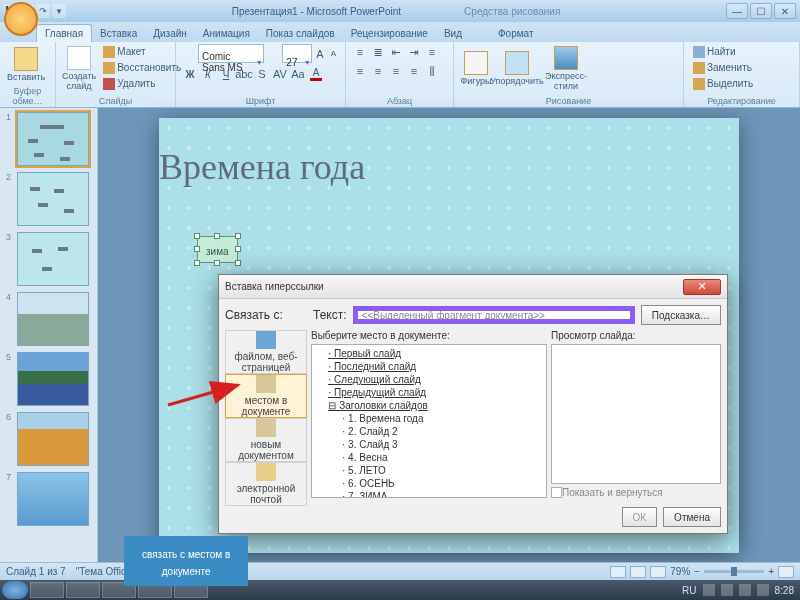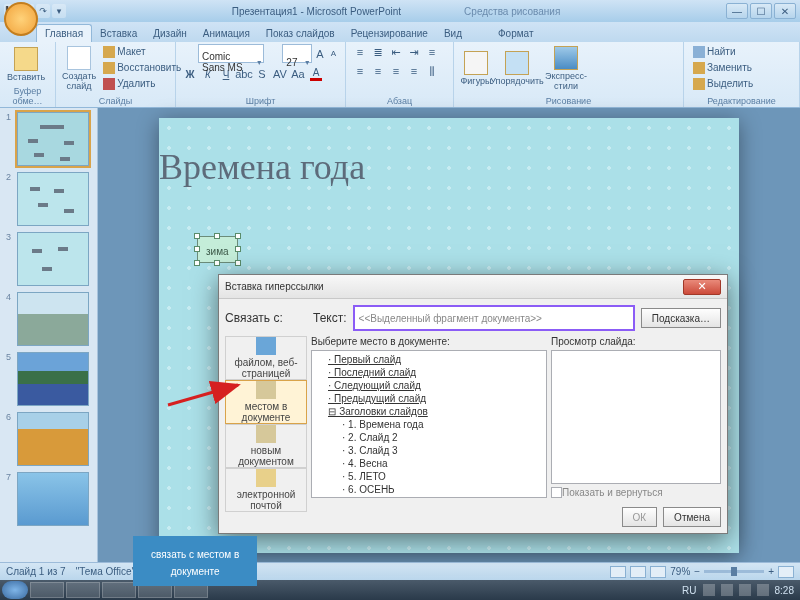--- a/index.html
+++ b/index.html
@@ -67,21 +67,21 @@
 .tray { margin-left:auto; display:flex; gap:6px; align-items:center; color:#cfe0ef; font-size:9px; padding-right:4px; }
 .tray .ic { width:12px; height:12px; background:rgba(255,255,255,.25); }
 
 
 .dialog { position:absolute; left:218px; top:274px; width:510px; height:260px; background:#f0f0f0; border:1px solid #7a7a7a; box-shadow:0 6px 24px rgba(0,0,0,.5); z-index:20; }
 .dlg-title { height:24px; background:linear-gradient(#f8f8f8,#e4e4e4); border-bottom:1px solid #c8c8c8; display:flex; align-items:center; padding:8px 6px; font-size:11px; color:#333; }
 .dlg-close { margin-left:auto; width:38px; height:16px; background:linear-gradient(#e98a7a,#cc4a3a); border:1px solid #a03828; border-radius:2px; color:#fff; display:flex; align-items:center; justify-content:center; font-size:11px; }
 .dlg-body { padding:6px; display:flex; flex-direction:column; gap:5px; height:calc(100% - 24px); }
 .dlg-row { display:flex; gap:6px; align-items:center; }
 .dlg-label { color:#333; font-size:12px; }
-.dlg-input { flex:1; height:26px; border:2px solid #8b5cf6; background:#fff; padding:0 4px; color:#888; font-size:10px; display:flex; align-items:center; }
+.dlg-input { flex:1; height:18px; border:5px solid #8b5cf6; background:#fff; padding:0 4px; color:#888; font-size:10px; display:flex; align-items:center; }
 .dlg-btn { height:20px; padding:0 10px; border:1px solid #8a8a8a; background:linear-gradient(#fefefe,#e4e4e4); color:#333; font-size:10px; display:flex; align-items:center; cursor:pointer; }
 .dlg-main { flex:1; display:flex; gap:4px; min-height:0; }
 .linkbar { width:82px; background:#f0f0f0; display:flex; flex-direction:column; }
 .linkbar-item { height:44px; border:1px solid #d0d0d0; display:flex; flex-direction:column; align-items:center; justify-content:center; gap:2px; font-size:9px; color:#444; text-align:center; line-height:1.1; cursor:pointer; }
 .linkbar-item.active { background:#fff3d6; border-color:#d9a34a; }
 .linkbar-item .ic { width:20px; height:20px; background:#d6c89a; }
 .tree-panel { flex:1; display:flex; flex-direction:column; gap:3px; }
 .tree-label { font-size:10px; color:#333; }
 .tree { flex:1; border:1px solid #abadb3; background:#fff; overflow:auto; padding:2px; font-size:10px; color:#333; }
 .tree-item { padding:1px 2px; cursor:pointer; }
@@ -89,21 +89,21 @@
 .tree-item.indent2 { padding-left:28px; }
 .preview-panel { width:170px; display:flex; flex-direction:column; gap:3px; }
 .preview-box { flex:1; border:1px solid #abadb3; background:#fff; }
 .chk-row { display:flex; align-items:center; gap:0; font-size:10px; color:#888; }
 .chk { width:11px; height:11px; border:1px solid #abadb3; background:#fff; }
 .dlg-footer { display:flex; gap:6px; justify-content:flex-end; padding-top:4px; }
 
 
 .arrow { position:absolute; left:168px; top:380px; z-index:25; }
 .arrow svg { overflow:visible; }
-.callout { position:absolute; left:133px; top:536px; background:#3b8cc4; color:#fff; font-size:15px; padding:8px 18px; text-align:center; z-index:30; font-family:Arial; }
+.callout { position:absolute; left:124px; top:536px; background:#3b8cc4; color:#fff; font-size:15px; padding:8px 18px; text-align:center; z-index:30; font-family:Arial; }
 
 </style>
 </head>
 <body>
 
 <div class="titlebar">
   <div class="office-btn"></div>
   <div class="qat">
     <div class="qat-btn">💾</div>
     <div class="qat-btn">↶</div>

